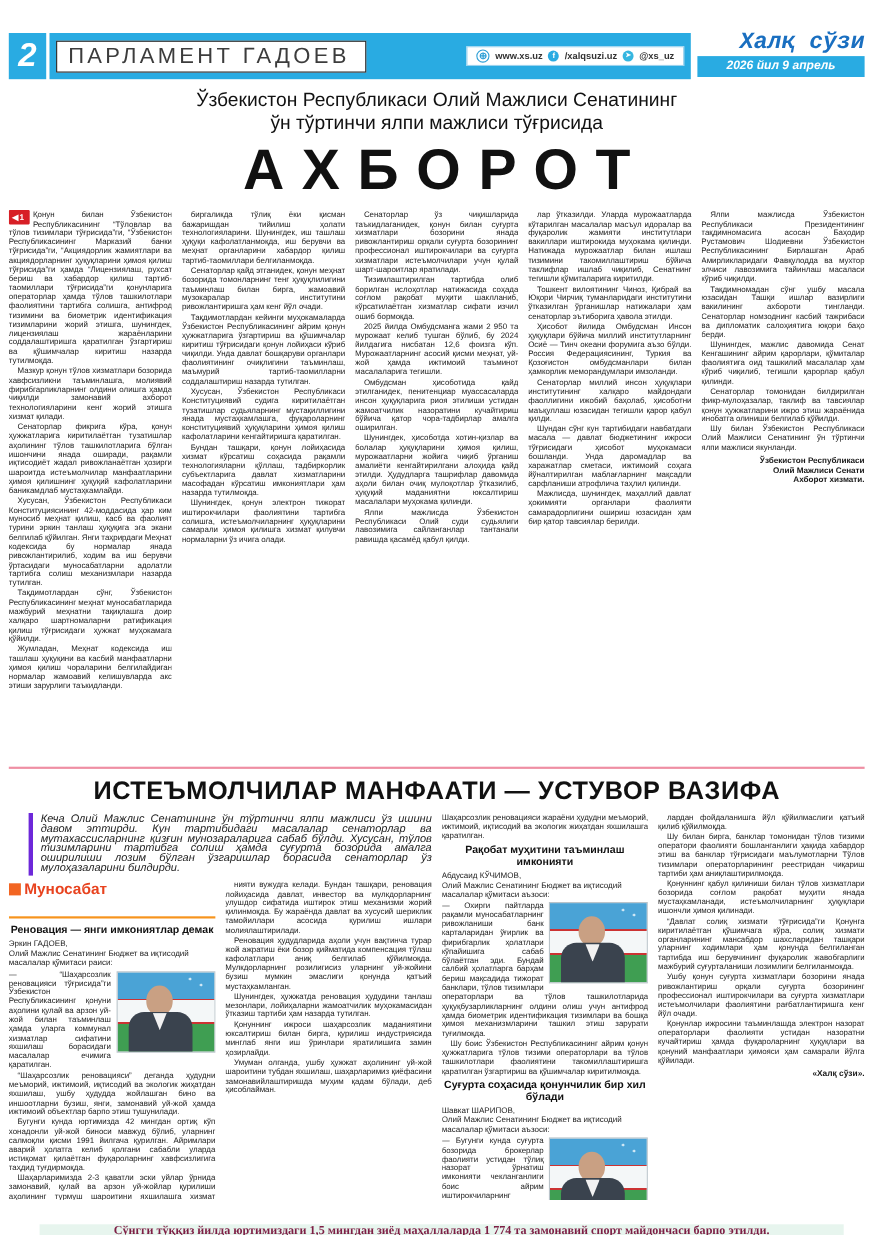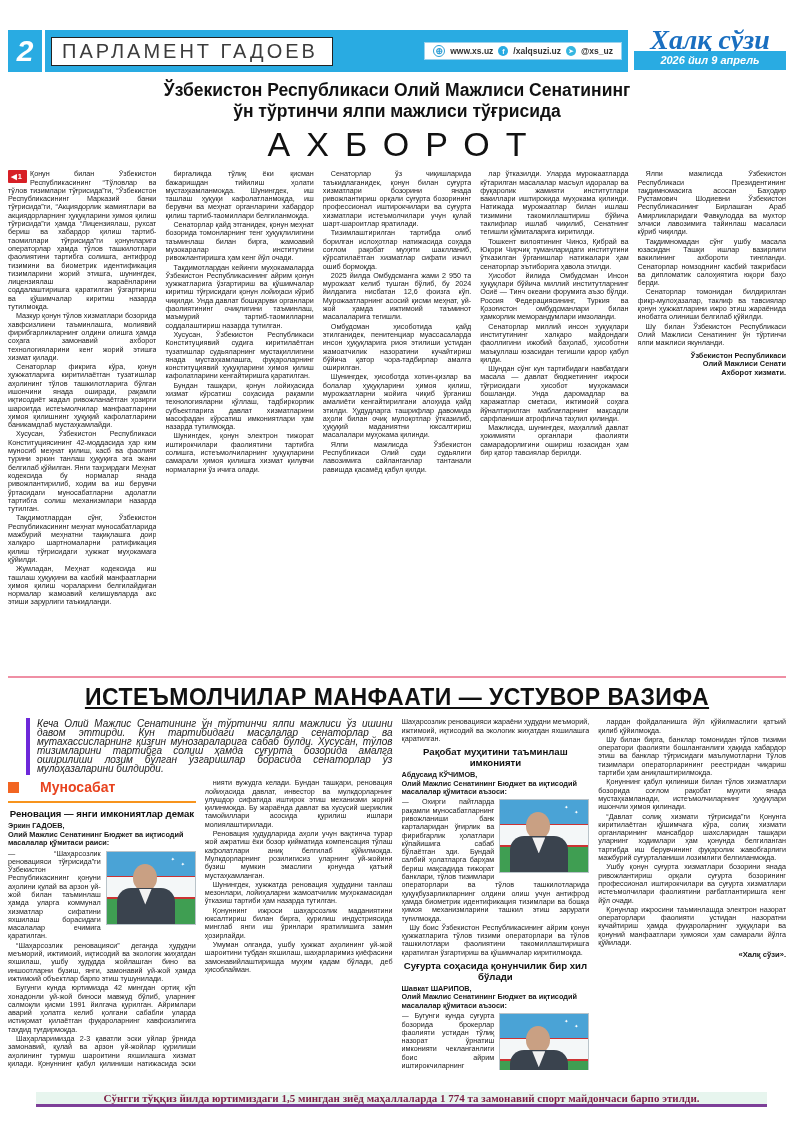--- a/index.html
+++ b/index.html
@@ -23,59 +23,59 @@
     margin-left:auto;background:#fff;border:1px solid #9ad2ee;display:flex;align-items:center;
     gap:5px;padding:2px 8px;font-size:8.5px;color:#333;font-weight:bold;
   }
   .cic{display:inline-flex;width:10px;height:10px;border-radius:50%;align-items:center;justify-content:center;
     color:#fff;font-size:7px;font-weight:bold;line-height:1;}
   .cic.globe{background:#fff;color:#2e9fd6;border:1px solid #2e9fd6;font-size:9px;}
   .cic.fb{background:#29abe2;}
   .cic.tg{background:#35b6e0;font-size:6px;}
   .right-stack{flex:0 0 152px;margin-left:6px;display:flex;flex-direction:column;}
   .masthead{
-    font-family:Liberation Serif, serif;font-weight:bold;font-style:italic;color:#1a6fc0;
-    font-size:28px;text-align:center;line-height:20px;letter-spacing:0;
+    font-family:Liberation Mono, monospace;font-weight:bold;font-style:italic;color:#1a6fc0;
+    font-size:21px;text-align:right;line-height:20px;letter-spacing:0;
   }
   .datebox{
     background:#29abe2;color:#fff;font-weight:bold;font-style:italic;font-size:11px;
     text-align:center;padding:3px 0 4px;margin-top:1px;
   }
   
-  .a1-kicker{margin:8px 0 0;text-align:center;font-weight:bold;font-size:17.5px;line-height:1.18;color:#111;}
-  .a1-title{margin:4px 0 6px;text-align:center;font-weight:normal;font-size:34px;letter-spacing:16px;color:#111;text-indent:16px;}
+  .a1-kicker{margin:8px 0 0;text-align:center;font-weight:normal;font-size:17.5px;line-height:1.18;color:#111;}
+  .a1-title{margin:4px 0 6px;text-align:center;font-weight:bold;font-size:52px;letter-spacing:16px;color:#111;text-indent:16px;}
   .cols5{display:grid;grid-template-columns:repeat(5,1fr);gap:9px;height:497px;overflow:hidden;}
   .col{overflow:hidden;}
   .para{margin:0 0 1px;font-size:7.2px;line-height:8.3px;text-align:justify;text-indent:8px;}
   .para.noind{text-indent:0;}
   .contmark{
     float:left;background:#d71f26;color:#fff;font-weight:bold;font-size:7.5px;line-height:11px;
     padding:1px 4px 1px 3px;margin:0 3px 1px 0;border-radius:1px;letter-spacing:1px;
   }
   .sig{margin-top:4px;}
   .sig p{margin:0;font-size:7.4px;line-height:8.6px;font-weight:bold;text-align:right;}
   
   .art-divider{height:2px;background:#ef8fa4;border:0;margin:9px 0 6px;}
   
-  .a2-title{margin:2px 0 7px;text-align:center;font-weight:bold;font-size:23px;color:#111;letter-spacing:.5px;text-decoration:underline;}
+  .a2-title{margin:2px 0 7px;text-align:center;font-weight:bold;font-size:23px;color:#111;letter-spacing:.5px;}
   .a2grid{display:grid;grid-template-columns:repeat(4,1fr);grid-template-rows:auto 1fr;gap:0 9px;height:352px;overflow:hidden;}
   .a2-intro{
     grid-column:1/3;grid-row:1;margin:0 0 4px 18px;padding:1px 0 2px 7px;border-left:4px solid #6d28d9;
     font-style:italic;font-size:10px;line-height:9px;text-align:justify;font-weight:500;color:#222;
   }
   .a2c{overflow:hidden;}
   .a2-c1{grid-column:1;grid-row:2;}
   .a2-c2{grid-column:2;grid-row:2;}
   .a2-c3{grid-column:3;grid-row:1/3;}
   .a2-c4{grid-column:4;grid-row:1/3;}
-  .rubric{display:flex;align-items:center;gap:21px;border-bottom:2px solid #f7941d;padding:1px 0 7px;margin-bottom:5px;}
+  .rubric{display:flex;align-items:center;gap:3px;border-bottom:2px solid #f7941d;padding:1px 0 18px;margin-bottom:5px;}
   .rubric .sq{width:11px;height:11px;background:#f26522;flex:0 0 auto;}
   .rubric .tx{color:#e8431f;font-weight:bold;font-size:14px;line-height:1;}
   .subhead{margin:3px 0 3px;text-align:center;font-weight:bold;font-size:9.6px;line-height:11px;color:#111;}
-  .byline{margin:0 0 2px;font-size:7.3px;line-height:8.4px;font-weight:bold;}
+  .byline{margin:0 0 2px;font-size:7.3px;line-height:8.4px;font-weight:normal;}
   .photo{
     position:relative;float:right;width:88px;height:72px;margin:1px 0 3px 5px;border:1px solid #b9c3c9;
     background:linear-gradient(180deg,#4aa3d6 0 33%,#cc3333 33% 35%,#f4f7f8 35% 63%,#cc3333 63% 65%,#3f9e52 65% 100%);
     overflow:hidden;
   }
   .photo .head{position:absolute;left:26px;top:12px;width:24px;height:27px;border-radius:50% 50% 46% 46%;background:#c9a083;}
   .photo .torso{position:absolute;left:10px;top:36px;width:58px;height:40px;border-radius:14px 14px 0 0;background:#3a434e;}
   .photo .shirt{position:absolute;left:32px;top:37px;width:13px;height:16px;background:#f2f2f2;clip-path:polygon(0 0,100% 0,50% 100%);}
   .photo .star{position:absolute;color:#fff;font-size:5px;line-height:1;}
   .credit{margin-top:3px;font-size:7.6px;font-weight:bold;text-align:right;}
@@ -122,29 +122,29 @@
       <span>ўн тўртинчи ялпи мажлиси тўғрисида</span>
     </h2>
     <h1 class="a1-title">АХБОРОТ</h1>
 
     <div class="cols5">
       <div class="col">
         <p class="para noind">
           <span class="contmark">◀1</span><span>Қонун билан Ўзбекистон Республикасининг “Тўловлар ва тўлов тизимлари тўғрисида”ги, “Ўзбекистон Республикасининг Марказий банки тўғрисида”ги, “Акциядорлик жамиятлари ва акциядорларнинг ҳуқуқларини ҳимоя қилиш тўғрисида”ги ҳамда “Лицензиялаш, рухсат бериш ва хабардор қилиш тартиб-таомиллари тўғрисида”ги қонунларига операторлар ҳамда тўлов ташкилотлари фаолиятини тартибга солишга, антифрод тизимини ва биометрик идентификация тизимларини жорий этишга, шунингдек, лицензиялаш жараёнларини соддалаштиришга қаратилган ўзгартириш ва қўшимчалар киритиш назарда тутилмоқда.</span>
         </p>
         <div>
-            <p class="para">Мазкур қонун тўлов хизматлари бозорида хавфсизликни таъминлашга, молиявий фирибгарликларнинг олдини олишга ҳамда соҳага замонавий ахборот технологияларини кенг жорий этишга хизмат қилади.</p>
+            <p class="para">Мазкур қонун тўлов хизматлари бозорида хавфсизликни таъминлашга, молиявий фирибгарликларнинг олдини олишга ҳамда чиқилди замонавий ахборот технологияларини кенг жорий этишга хизмат қилади.</p>
             <p class="para">Сенаторлар фикрига кўра, қонун ҳужжатларига киритилаётган тузатишлар аҳолининг тўлов ташкилотларига бўлган ишончини янада оширади, рақамли иқтисодиёт жадал ривожланаётган ҳозирги шароитда истеъмолчилар манфаатларини ҳимоя қилишнинг ҳуқуқий кафолатларини баникамдлаб мустаҳкамлайди.</p>
             <p class="para">Хусусан, Ўзбекистон Республикаси Конституциясининг 42-моддасида ҳар ким муносиб меҳнат қилиш, касб ва фаолият турини эркин танлаш ҳуқуқига эга экани белгилаб қўйилган. Янги таҳрирдаги Меҳнат кодексида бу нормалар янада ривожлантирилиб, ходим ва иш берувчи ўртасидаги муносабатларни адолатли тартибга солиш механизмлари назарда тутилган.</p>
             <p class="para">Тақдимотлардан сўнг, Ўзбекистон Республикасининг меҳнат муносабатларида мажбурий меҳнатни тақиқлашга доир халқаро шартномаларни ратификация қилиш тўғрисидаги ҳужжат муҳокамага қўйилди.</p>
             <p class="para">Жумладан, Меҳнат кодексида иш ташлаш ҳуқуқини ва касбий манфаатларни ҳимоя қилиш чораларини белгилайдиган нормалар жамоавий келишувларда акс этиши зарурлиги таъкидланди.</p>
           </div>
       </div>
       <div class="col">
-          <p class="para">биргаликда тўлиқ ёки қисман бажаришдан тийилиш ҳолати мустаҳкамланмоқда. Шунингдек, иш ташлаш ҳуқуқи кафолатланмоқда, иш берувчи ва меҳнат органларини хабардор қилиш тартиб-таомиллари белгиланмоқда.</p>
+          <p class="para">биргаликда тўлиқ ёки қисман бажаришдан тийилиш ҳолати технологияларини. Шунингдек, иш ташлаш ҳуқуқи кафолатланмоқда, иш берувчи ва меҳнат органларини хабардор қилиш тартиб-таомиллари белгиланмоқда.</p>
           <p class="para">Сенаторлар қайд этганидек, қонун меҳнат бозорида томонларнинг тенг ҳуқуқлилигини таъминлаш билан бирга, жамоавий музокаралар институтини ривожлантиришга ҳам кенг йўл очади.</p>
           <p class="para">Тақдимотлардан кейинги муҳокамаларда Ўзбекистон Республикасининг айрим қонун ҳужжатларига ўзгартириш ва қўшимчалар киритиш тўғрисидаги қонун лойиҳаси кўриб чиқилди. Унда давлат бошқаруви органлари фаолиятининг очиқлигини таъминлаш, маъмурий тартиб-таомилларни соддалаштириш назарда тутилган.</p>
           <p class="para">Хусусан, Ўзбекистон Республикаси Конституциявий судига киритилаётган тузатишлар судьяларнинг мустақиллигини янада мустаҳкамлашга, фуқароларнинг конституциявий ҳуқуқларини ҳимоя қилиш кафолатларини кенгайтиришга қаратилган.</p>
           <p class="para">Бундан ташқари, қонун лойиҳасида хизмат кўрсатиш соҳасида рақамли технологияларни қўллаш, тадбиркорлик субъектларига давлат хизматларини масофадан кўрсатиш имкониятлари ҳам назарда тутилмоқда.</p>
           <p class="para">Шунингдек, қонун электрон тижорат иштирокчилари фаолиятини тартибга солишга, истеъмолчиларнинг ҳуқуқларини самарали ҳимоя қилишга хизмат қилувчи нормаларни ўз ичига олади.</p>
         </div>
       <div class="col">
           <p class="para">Сенаторлар ўз чиқишларида таъкидлаганидек, қонун билан суғурта хизматлари бозорини янада ривожлантириш орқали суғурта бозорининг профессионал иштирокчилари ва суғурта хизматлари истеъмолчилари учун қулай шарт-шароитлар яратилади.</p>
           <p class="para">Тизимлаштирилган тартибда олиб борилган ислоҳотлар натижасида соҳада соғлом рақобат муҳити шаклланиб, кўрсатилаётган хизматлар сифати изчил ошиб бормоқда.</p>
           <p class="para">2025 йилда Омбудсманга жами 2 950 та мурожаат келиб тушган бўлиб, бу 2024 йилдагига нисбатан 12,6 фоизга кўп. Мурожаатларнинг асосий қисми меҳнат, уй-жой ҳамда ижтимоий таъминот масалаларига тегишли.</p>
@@ -157,20 +157,21 @@
           <p class="para">Тошкент вилоятининг Чиноз, Қибрай ва Юқори Чирчиқ туманларидаги институтини ўтказилган ўрганишлар натижалари ҳам сенаторлар эътиборига ҳавола этилди.</p>
           <p class="para">Ҳисобот йилида Омбудсман Инсон ҳуқуқлари бўйича миллий институтларнинг Осиё — Тинч океани форумига аъзо бўлди. Россия Федерациясининг, Туркия ва Қозоғистон омбудсманлари билан ҳамкорлик меморандумлари имзоланди.</p>
           <p class="para">Сенаторлар миллий инсон ҳуқуқлари институтининг халқаро майдондаги фаоллигини ижобий баҳолаб, ҳисоботни маъқуллаш юзасидан тегишли қарор қабул қилди.</p>
           <p class="para">Шундан сўнг кун тартибидаги навбатдаги масала — давлат бюджетининг ижроси тўғрисидаги ҳисобот муҳокамаси бошланди. Унда даромадлар ва харажатлар сметаси, ижтимоий соҳага йўналтирилган маблағларнинг мақсадли сарфланиши атрофлича таҳлил қилинди.</p>
           <p class="para">Мажлисда, шунингдек, маҳаллий давлат ҳокимияти органлари фаолияти самарадорлигини ошириш юзасидан ҳам бир қатор тавсиялар берилди.</p>
         </div>
       <div class="col">
         <div>
             <p class="para">Ялпи мажлисда Ўзбекистон Республикаси Президентининг тақдимномасига асосан Баҳодир Рустамович Шодиевни Ўзбекистон Республикасининг Бирлашган Араб Амирликларидаги Фавқулодда ва мухтор элчиси лавозимига тайинлаш масаласи кўриб чиқилди.</p>
             <p class="para">Тақдимномадан сўнг ушбу масала юзасидан Ташқи ишлар вазирлиги вакилининг ахбороти тингланди. Сенаторлар номзоднинг касбий тажрибаси ва дипломатик салоҳиятига юқори баҳо берди.</p>
+            <p class="para">Шунингдек, мажлис давомида Сенат Кенгашининг айрим қарорлари, қўмиталар фаолиятига оид ташкилий масалалар ҳам кўриб чиқилиб, тегишли қарорлар қабул қилинди.</p>
             <p class="para">Сенаторлар томонидан билдирилган фикр-мулоҳазалар, таклиф ва тавсиялар қонун ҳужжатларини ижро этиш жараёнида инобатга олиниши белгилаб қўйилди.</p>
             <p class="para">Шу билан Ўзбекистон Республикаси Олий Мажлиси Сенатининг ўн тўртинчи ялпи мажлиси якунланди.</p>
           </div>
         <div class="sig">
           <p>Ўзбекистон Республикаси</p>
           <p>Олий Мажлиси Сенати</p>
           <p>Ахборот хизмати.</p>
         </div>
       </div>
     </div>

